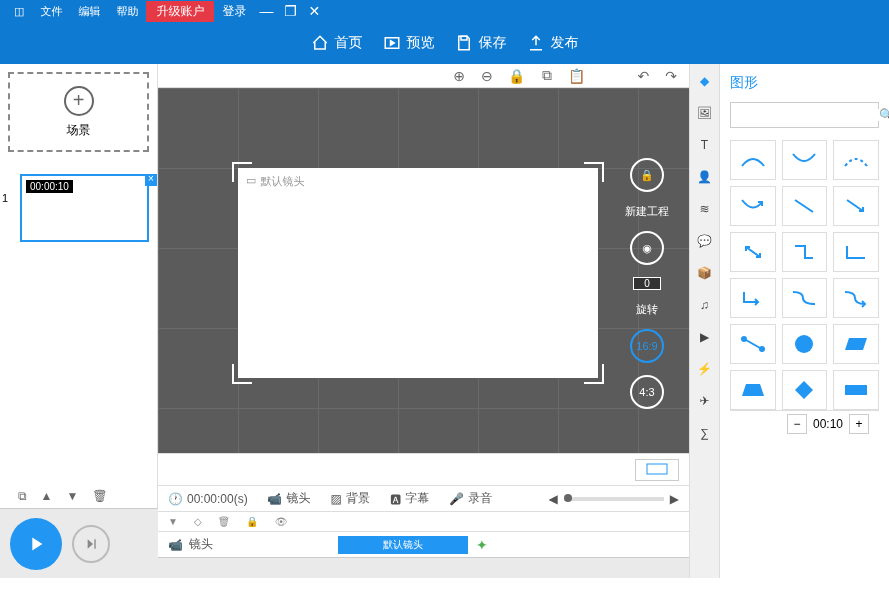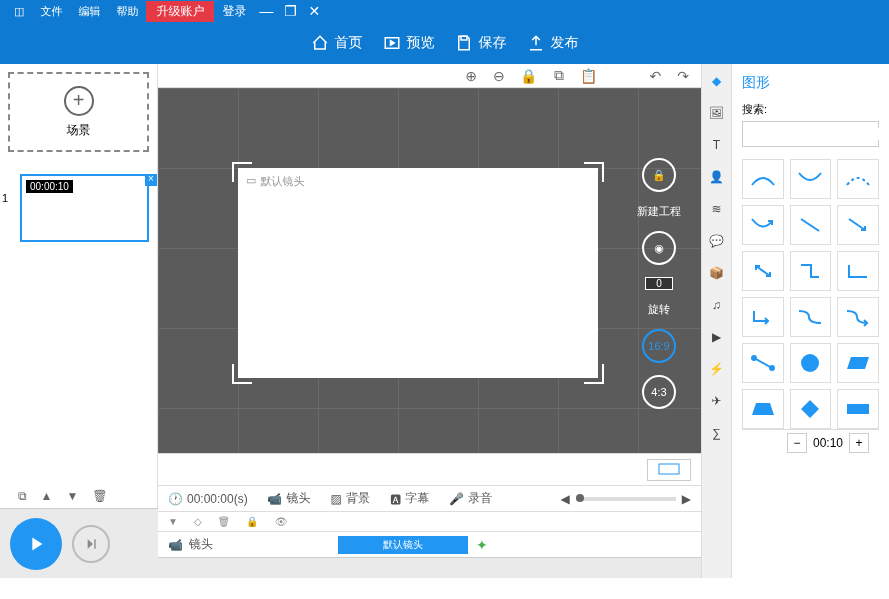--- a/index.html
+++ b/index.html
@@ -67,21 +67,21 @@
 
 .track-row { height: 26px; border-top: 1px solid #ddd; display: flex; align-items: center; padding-left: 10px; position: relative; }
 .track-row .track-label { display: flex; align-items: center; gap: 6px; width: 170px; color: #555; }
 .track-clip { position: absolute; left: 180px; width: 130px; height: 18px; background: #2196F3; color: #fff; font-size: 10px; display: flex; align-items: center; justify-content: center; }
 .add-keyframe { position: absolute; left: 318px; color: #4CAF50; font-size: 14px; }
 
 .right-toolstrip { width: 30px; background: #f0f0f0; border-left: 1px solid #ddd; display: flex; flex-direction: column; align-items: center; padding-top: 8px; gap: 14px; color: #444; }
 .right-toolstrip .tool { width: 18px; height: 18px; display: flex; align-items: center; justify-content: center; }
 .right-toolstrip .tool.active { color: #2196F3; }
 
-.shapes-panel { width: 158px; background: #fff; border-left: 1px solid #ddd; padding: 10px; }
+.shapes-panel { width: 170px; background: #fff; border-left: 1px solid #ddd; padding: 10px; }
 .shapes-panel .title { color: #2196F3; font-size: 14px; margin-bottom: 10px; }
 .shapes-panel .search-label { font-size: 11px; margin-bottom: 4px; }
 .shapes-panel .search-box { border: 1px solid #ccc; height: 26px; display: flex; align-items: center; padding: 0 6px; margin-bottom: 12px; }
 .shapes-panel .search-box input { border: none; flex: 1; outline: none; font-size: 11px; }
 .shapes-grid { display: grid; grid-template-columns: repeat(3, 1fr); gap: 6px; }
 .shape-cell { border: 1px solid #ddd; height: 40px; display: flex; align-items: center; justify-content: center; }
 .shape-cell svg { stroke: #2196F3; fill: none; stroke-width: 2; }
 .shape-cell svg.filled { fill: #2196F3; stroke: none; }
 
 .bottom-bar { height: 21px; background: #eaeaea; border-top: 1px solid #ccc; }
@@ -254,21 +254,20 @@
     <div class="tool">📦</div>
     <div class="tool">♫</div>
     <div class="tool">▶</div>
     <div class="tool">⚡</div>
     <div class="tool">✈</div>
     <div class="tool">∑</div>
   </div>
 
   <div class="shapes-panel">
     <div class="title">图形</div>
-    <div class="search-label">搜索:</div>
     <div class="search-box">
       <input type="text" placeholder="" style="">
       <span>🔍</span>
     </div>
     <div class="shapes-grid">
       <div class="shape-cell">
           <svg width="30" height="20" viewBox="0 0 30 20">
             <path d="M4 16 Q15 2 26 16"></path>
           </svg>
         </div>

